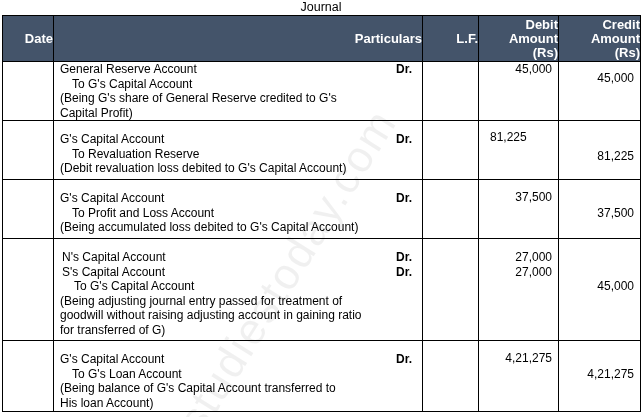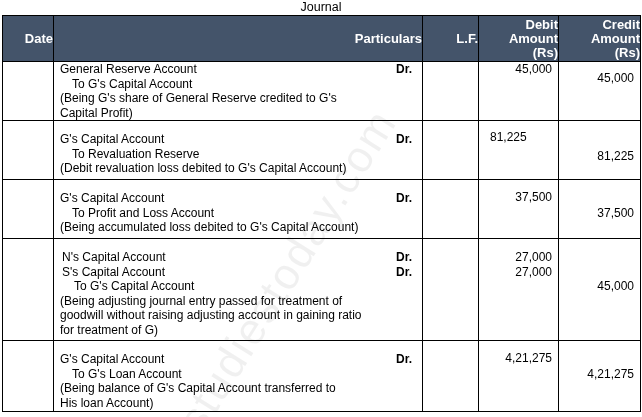--- a/index.html
+++ b/index.html
@@ -108,21 +108,21 @@
 
     <tr style="height:102px">
       <td></td>
       <td class="part" style="padding-left:8px">
         <div style="height:11px"></div>
         <div><span>N's Capital Account</span><span class="dr">Dr.</span></div>
         <div><span>S's Capital Account</span><span class="dr">Dr.</span></div>
         <div class="ind">To G's Capital Account</div>
         <div style="margin-left:-2px">(Being adjusting journal entry passed for treatment of</div>
         <div style="margin-left:-2px">goodwill without raising adjusting account in gaining ratio</div>
-        <div style="margin-left:-2px">for treatment of G)</div>
+        <div style="margin-left:-2px">for transferred of G)</div>
       </td>
       <td></td>
       <td class="amt">
         <div style="margin-top:11px">27,000</div>
         <div>27,000</div>
       </td>
       <td class="amt">
             <div style="margin-top:40px">45,000</div>
           </td>
     </tr>

